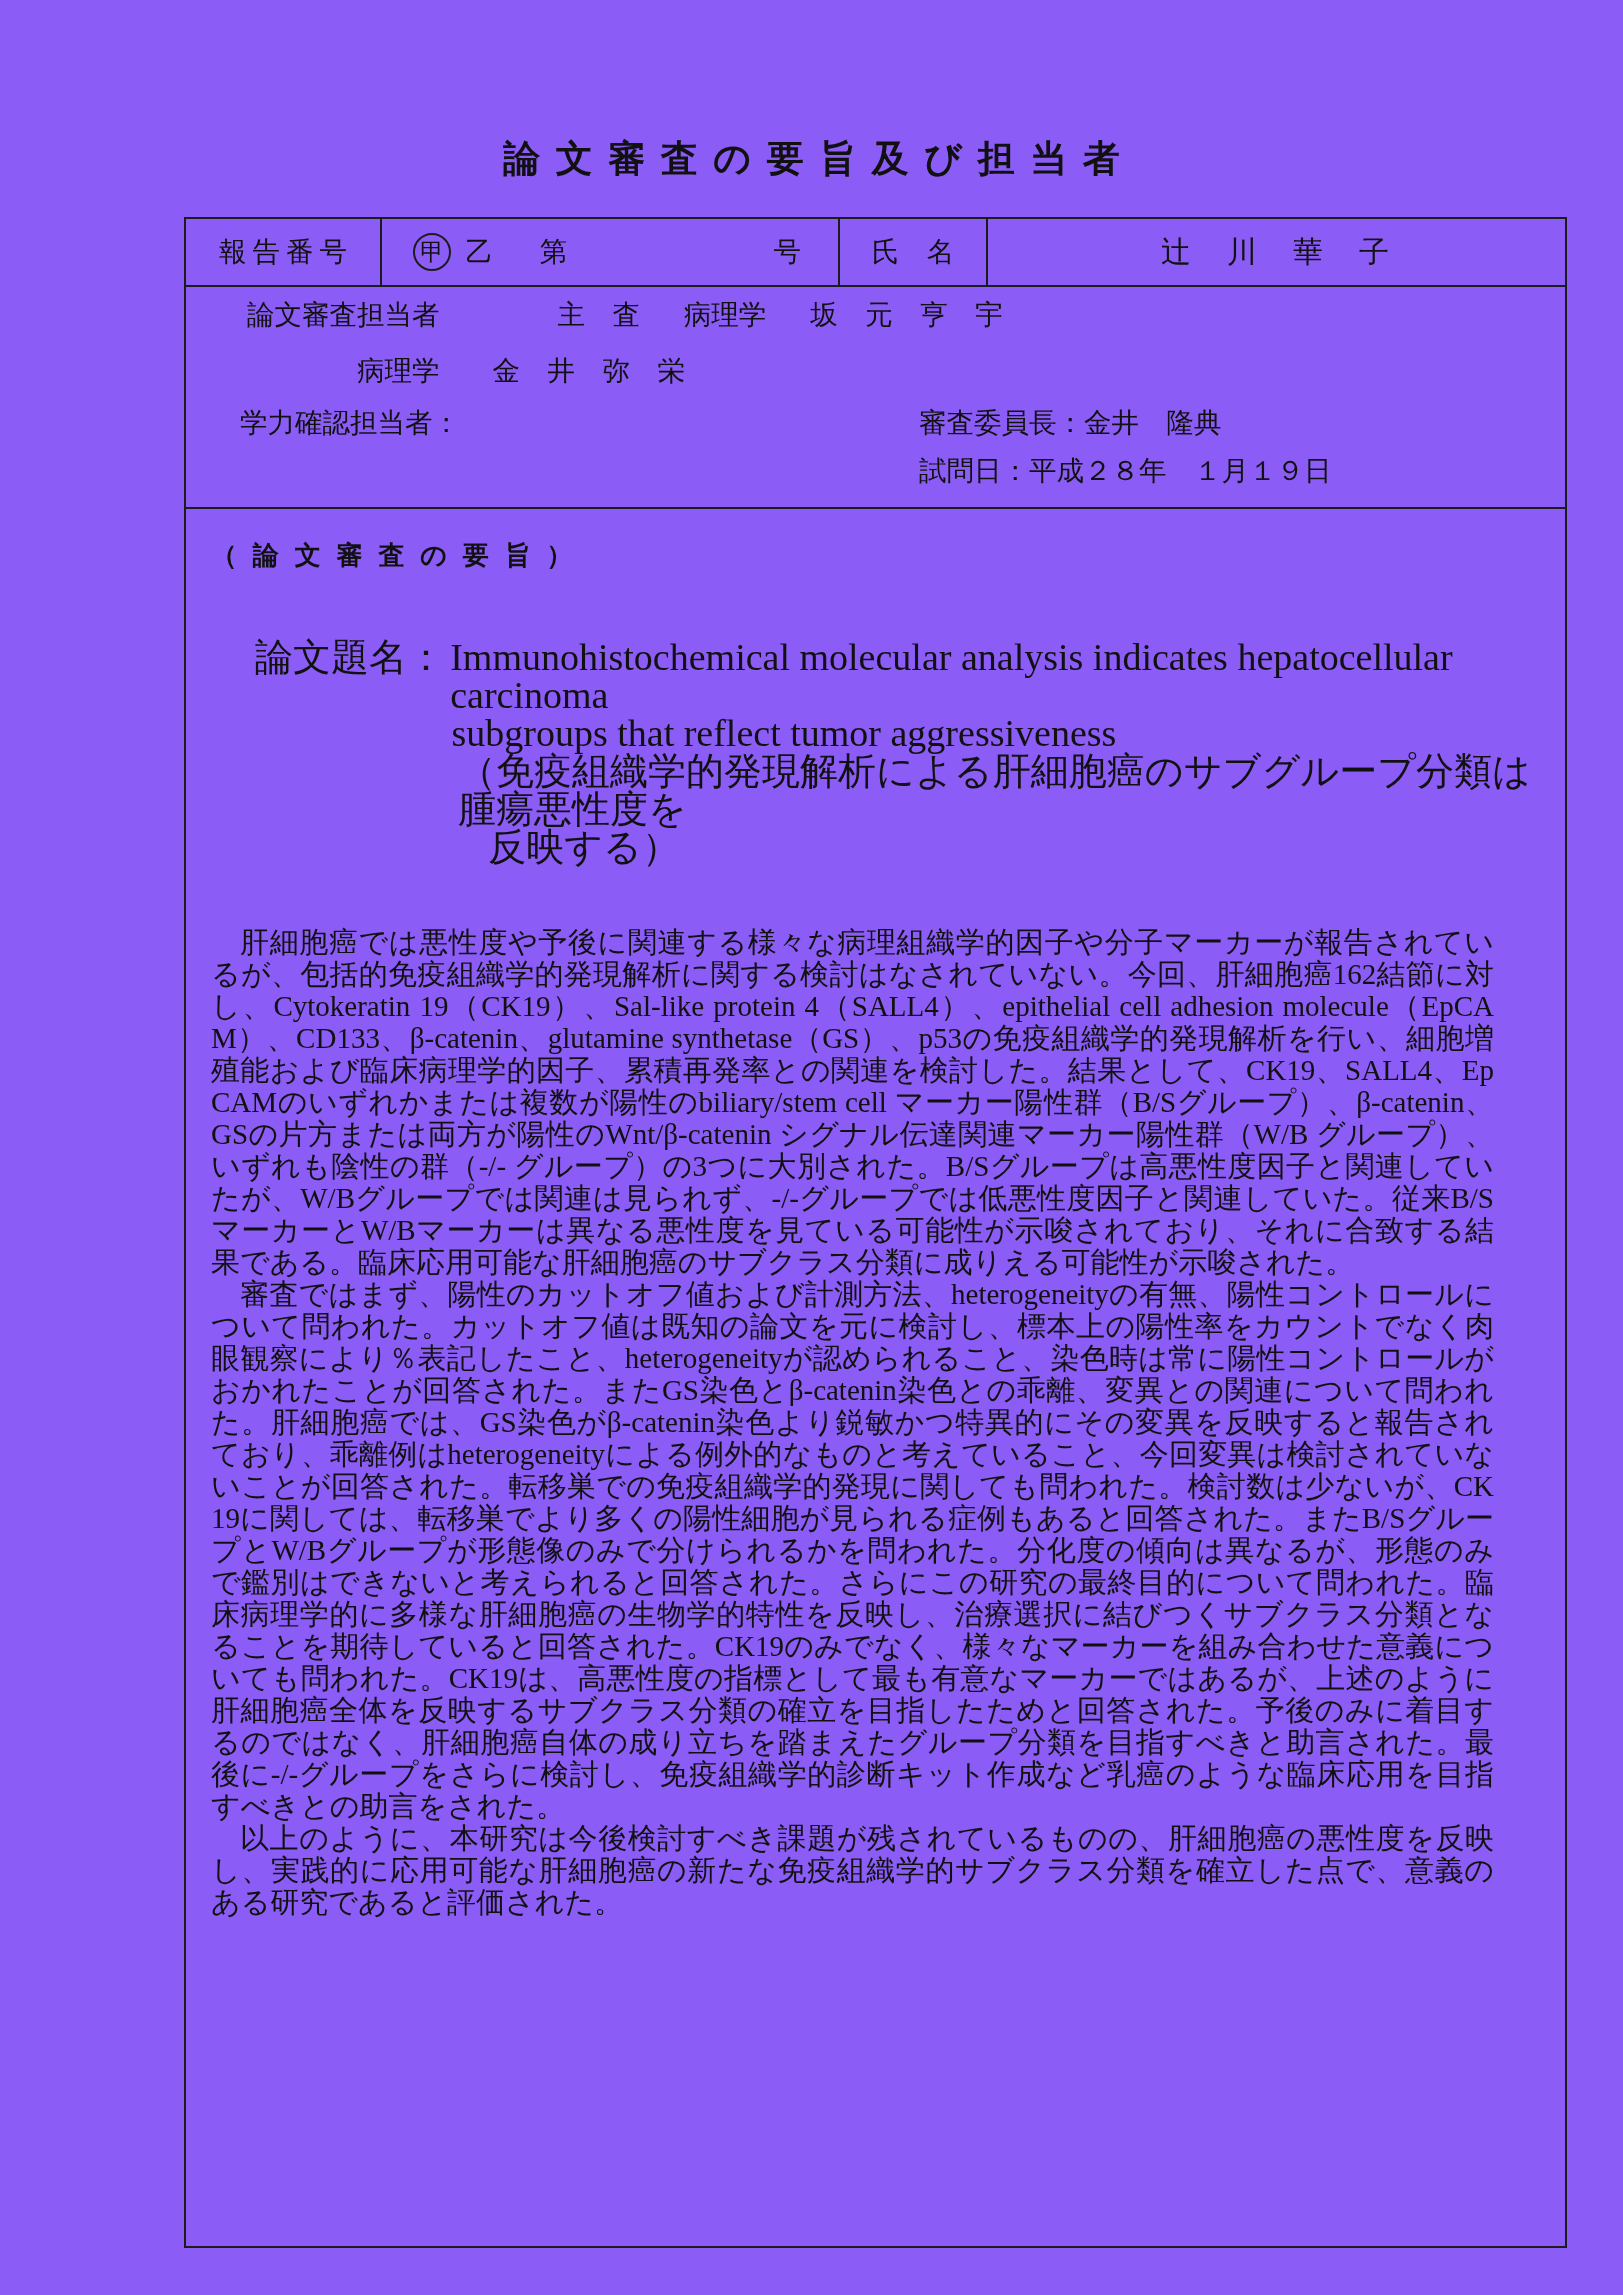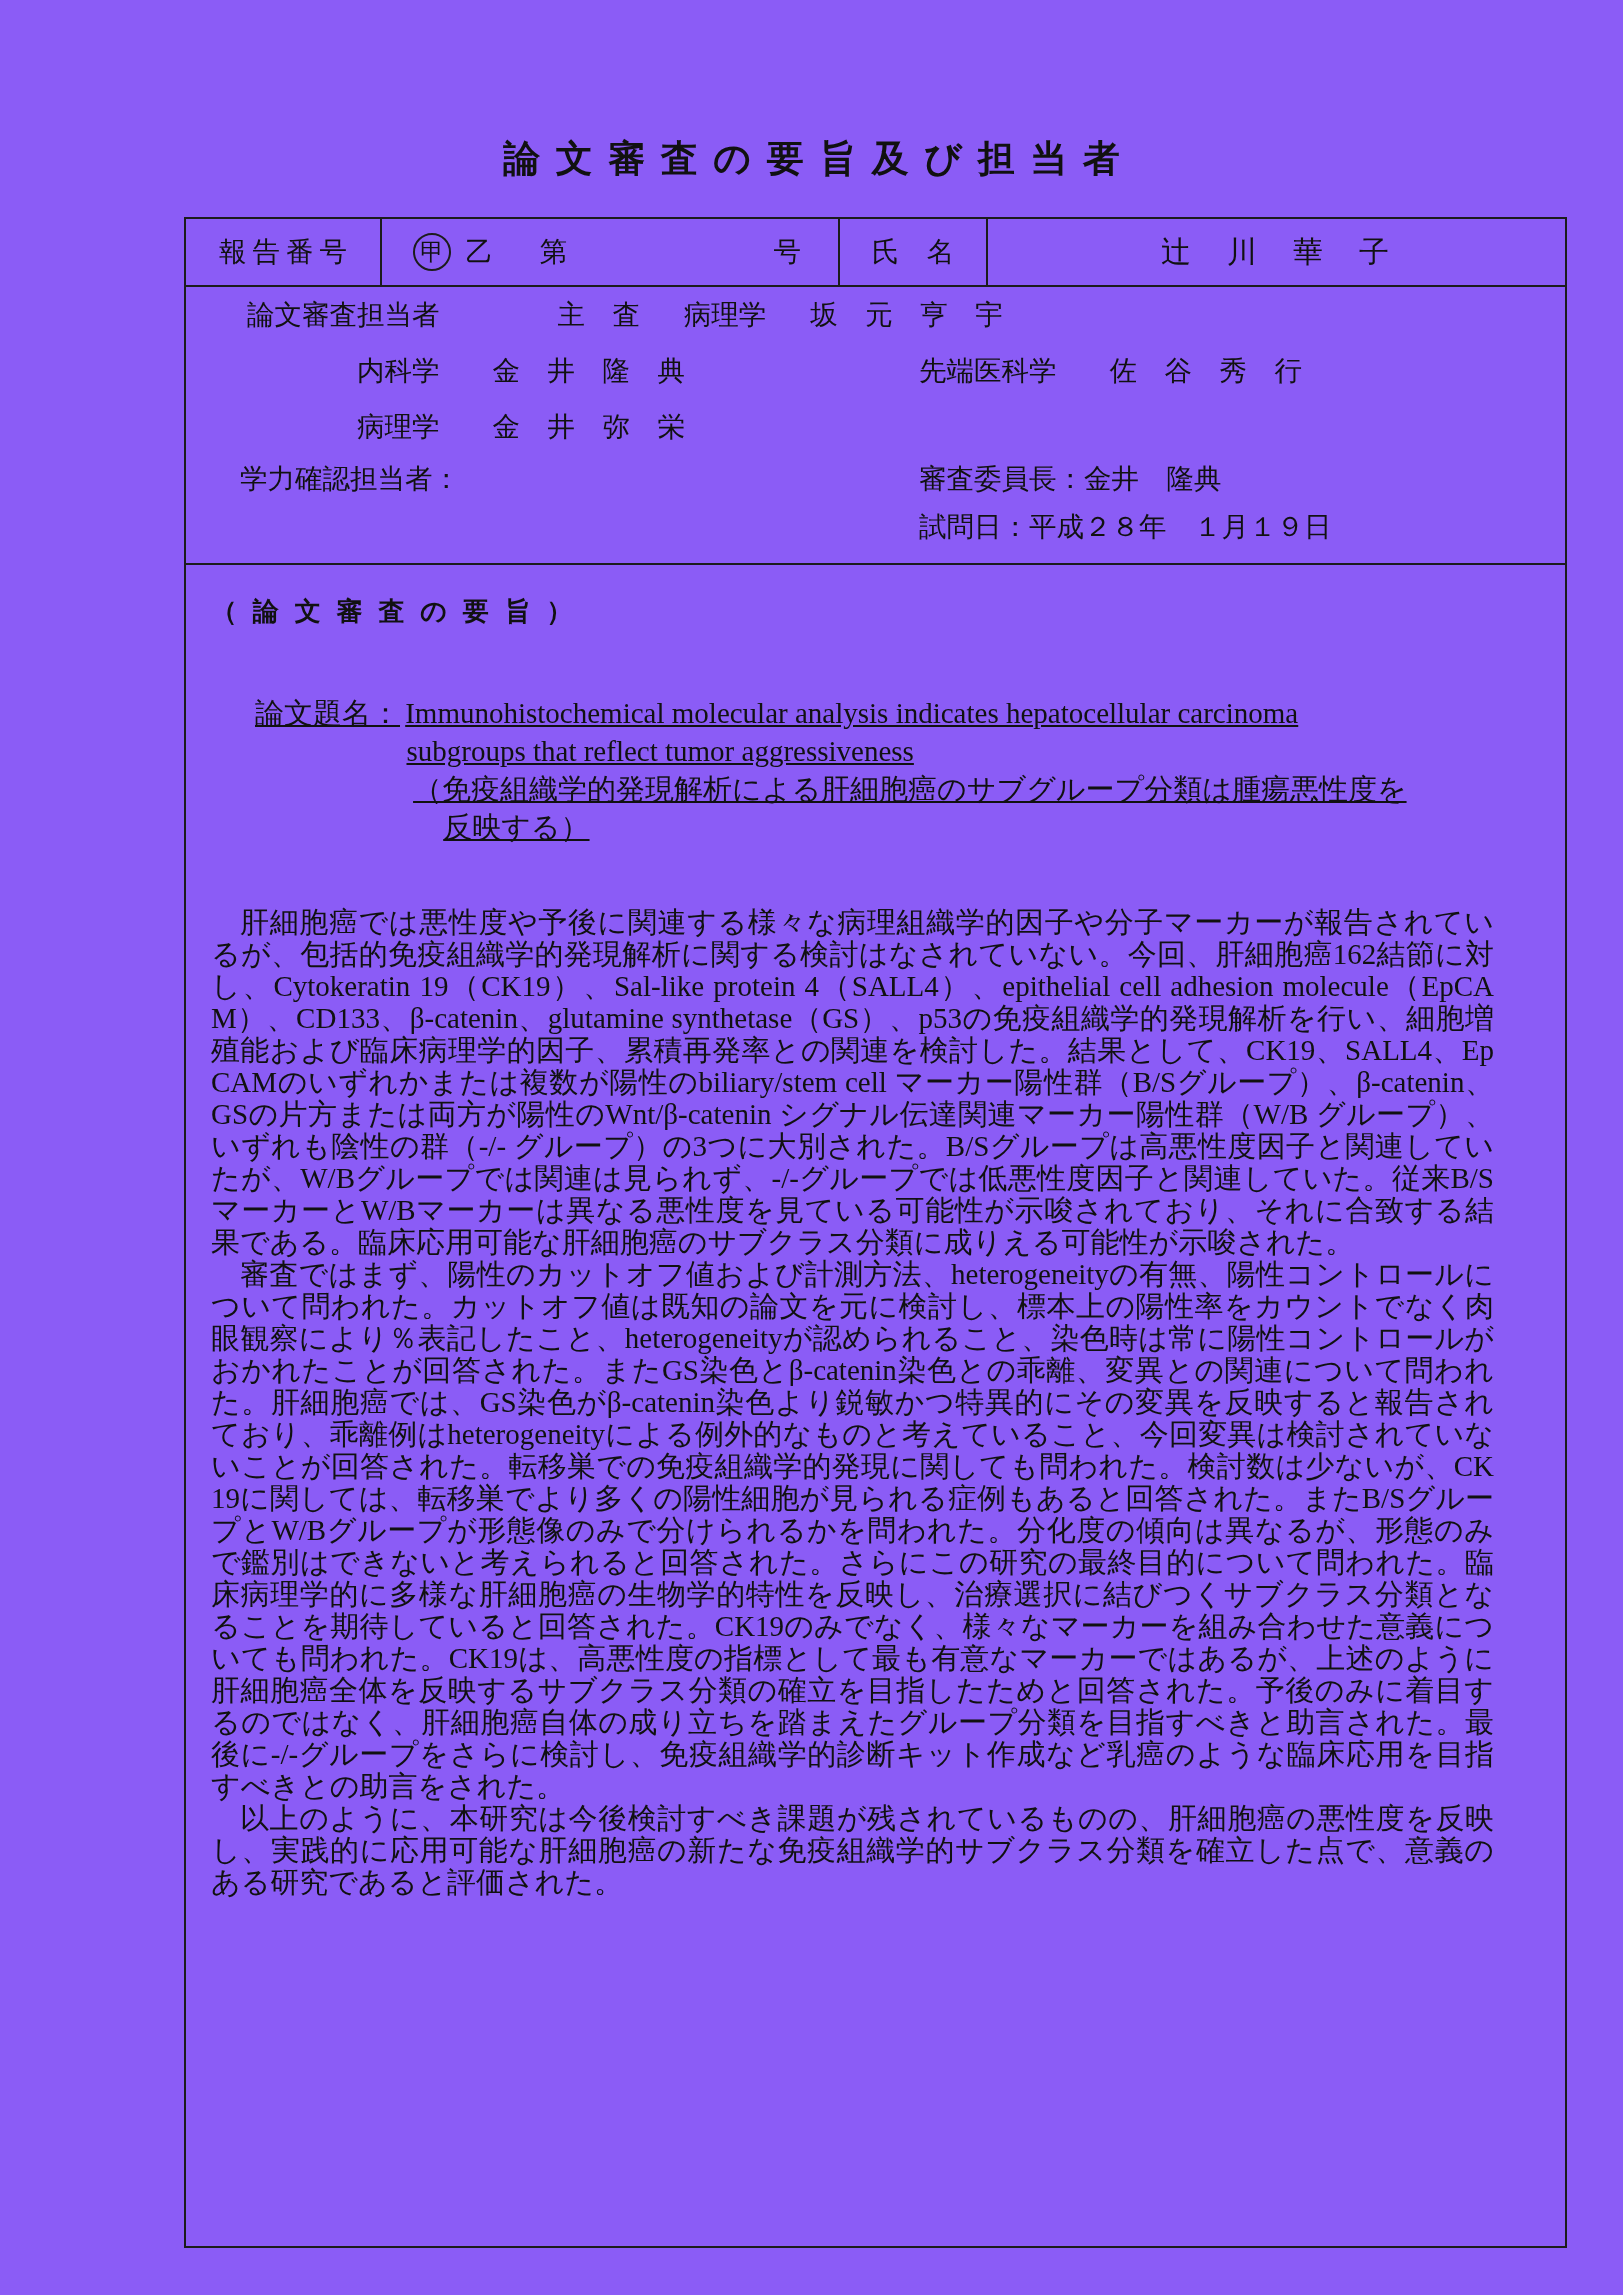--- a/index.html
+++ b/index.html
@@ -117,23 +117,22 @@
     margin-left: 25px;
     font-size: 26px;
     font-weight: 600;
     letter-spacing: 0.18em;
     white-space: nowrap;
   }
   .thesis-title-block {
     display: flex;
     margin-top: 65px;
     margin-left: 69px;
-    font-size: 29px;
+    font-size: 38px;
     line-height: 38px;
-    text-decoration: underline;
   }
   .thesis-title-label { flex: none; white-space: nowrap; }
   .thesis-title-lines { margin-left: 5.2px; }
   .thesis-line-en2 { margin-left: 1.3px; }
   .thesis-line-ja1 { margin-left: 7.9px; }
   .thesis-line-ja2 { margin-left: 38px; }
   .body-text {
     margin-top: 60px;
     margin-left: 25px;
     width: 1283px;
@@ -168,28 +167,20 @@
     </div>
 
     <div class="committee">
       <div class="c-row">
         <span class="ml-examiners">論文審査担当者</span>
         <span class="ml-role">主　査</span>
         <span class="ml-field">病理学</span>
         <span class="ml-name">坂　元　亨　宇</span>
       </div>
       <div class="c-row">
-        <span class="ml-row2">内科学</span>
-        <span class="gap-name">金　井　隆　典</span>
-        <span class="right-col">
-          <span>先端医科学</span>
-          <span class="gap-name">佐　谷　秀　行</span>
-        </span>
-      </div>
-      <div class="c-row">
         <span class="ml-row2">病理学</span>
         <span class="gap-name">金　井　弥　栄</span>
       </div>
       <div class="c-row compact">
         <span class="ml-ability">学力確認担当者：</span>
         <span class="right-col">審査委員長：金井　隆典</span>
       </div>
       <div class="c-row compact">
         <span class="right-col">試問日：平成２８年　１月１９日</span>
       </div>

